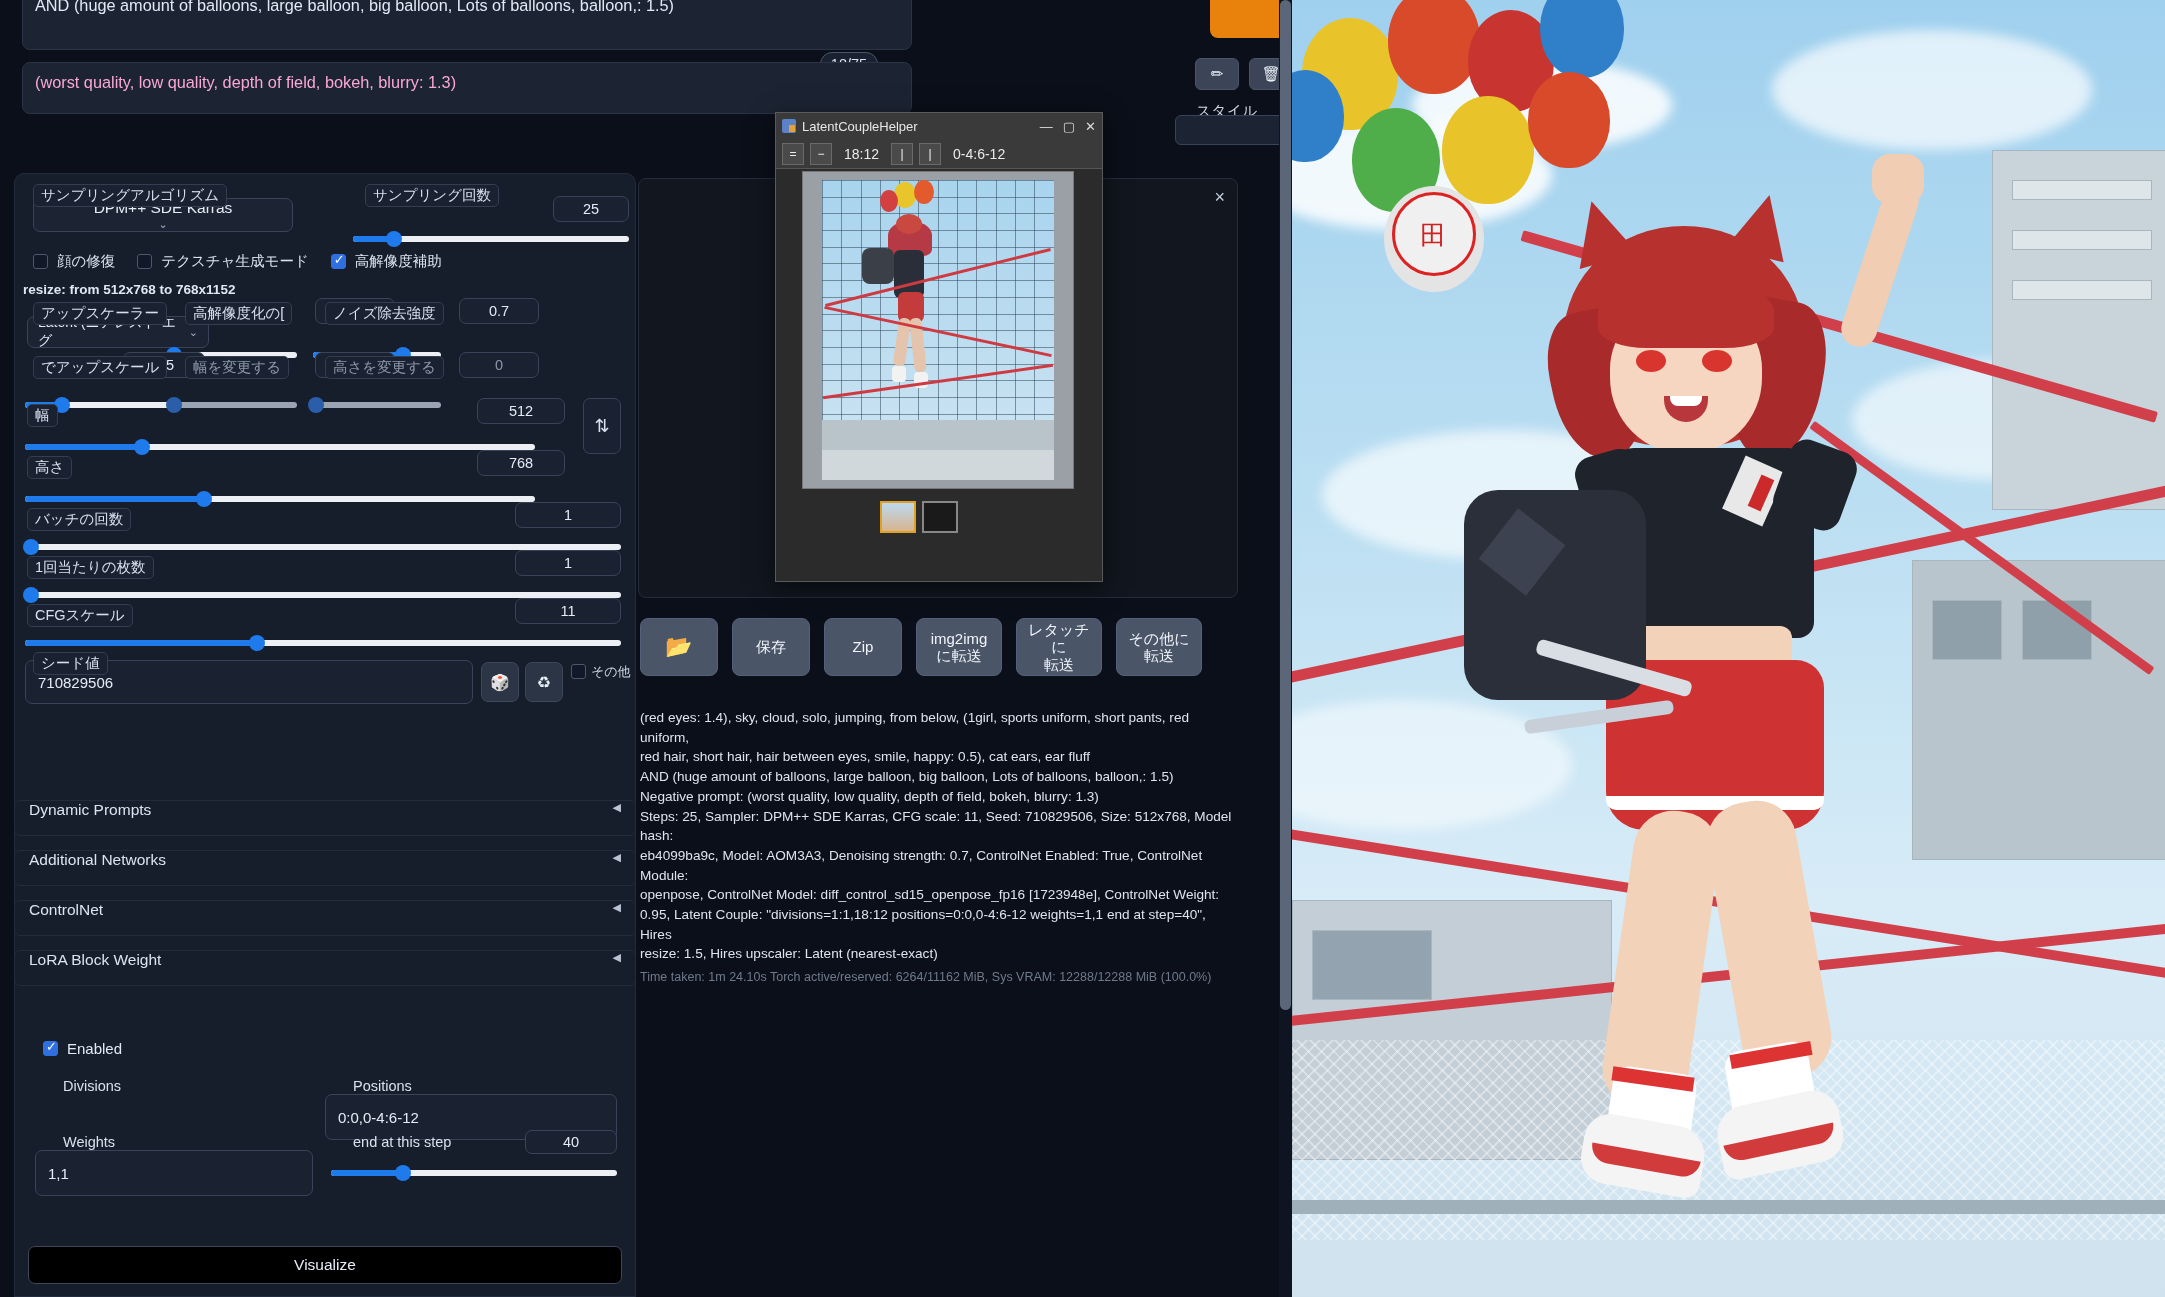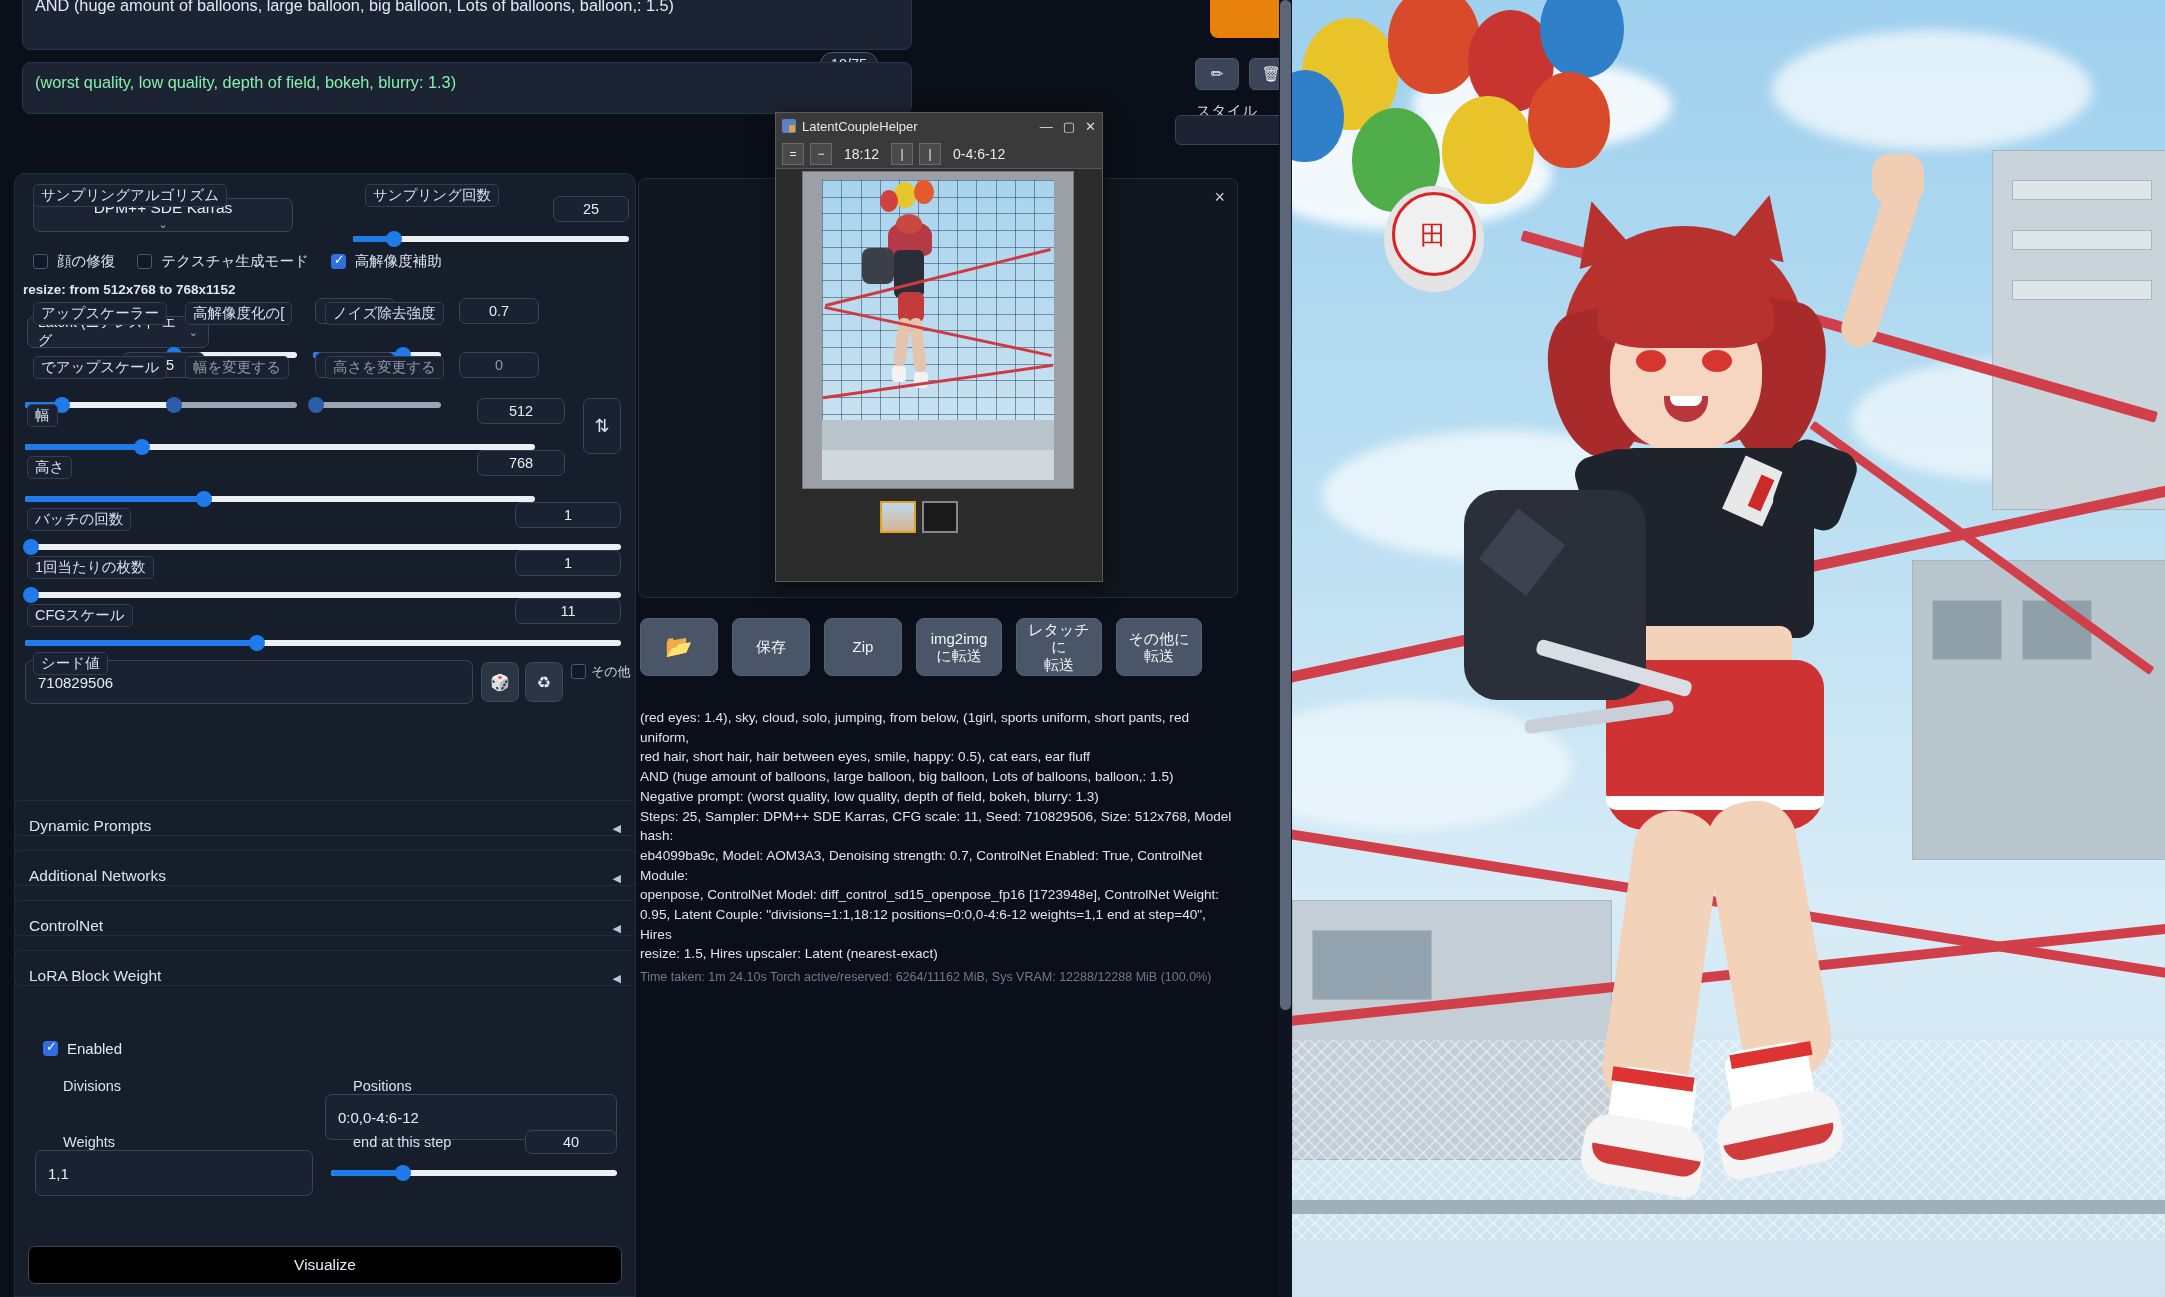--- a/index.html
+++ b/index.html
@@ -15,21 +15,21 @@
   
   .webui {
     position: absolute; left: 0; top: 0; width: 1292px; height: 1297px;
     background: #0b0f19;
   }
   .prompt-pos { position: absolute; left: 22px; top: -62px; width: 890px; height: 112px;
     border:1px solid #2b3444; border-radius:8px; background:#1c2433; padding:8px 12px;
     font-size:16.3px; line-height:1.45; color:#e2e9f4; overflow:hidden; }
   .prompt-neg { position: absolute; left: 22px; top: 62px; width: 890px; height: 52px;
     border:1px solid #2b3444; border-radius:8px; background:#1c2433; padding:8px 12px;
-    font-size:16.3px; line-height:1.45; color:#86efac; overflow:hidden; }
+    font-size:16.3px; line-height:1.45; color:#f9a8d4; overflow:hidden; }
   .token-counter {
     position:absolute; left: 820px; top: 52px; width: 58px; height: 24px;
     border:1px solid #4a5668; border-radius:14px; background:#1a2231;
     font-size:14.5px; color:#dbe3ef; display:flex; align-items:center; justify-content:center;
   }
 
   
   .gen-btn {
     position:absolute; left: 1210px; top: -22px; width: 282px; height: 60px;
     background:#e8820c; border-radius:8px; color:#ffffff; font-size:18px; font-weight:600;
@@ -96,21 +96,21 @@
     content:"✓"; position:absolute; left:2px; top:-3px; font-size:13px; color:#fff; line-height:15px;
   }
   .cblabel { font-size:14.5px; color:#dbe4ef; }
 
   .resize-note { position:absolute; left:22px; top:220px; font-size:13.5px; color:#dfe7f2; font-weight:bold; }
 
   
   .acc {
     position:absolute; left:14px; width:622px; height:36px;
     background:#161d2b; border:1px solid #232c3c; border-radius:6px;
-    display:flex; align-items:flex-end; justify-content:space-between; padding:0 14px;
+    display:flex; align-items:flex-start; justify-content:space-between; padding:0 14px;
     font-size:15.5px; color:#dbe4ef;
   }
   .acc .tri { font-size:11px; color:#b9c4d4; }
 
   
   .lc-panel {
     position:absolute; left:14px; top:1000px; width:622px; height:297px;
     background:#161d2b; border:1px solid #232c3c; border-top:none;
   }
   .tbox {

